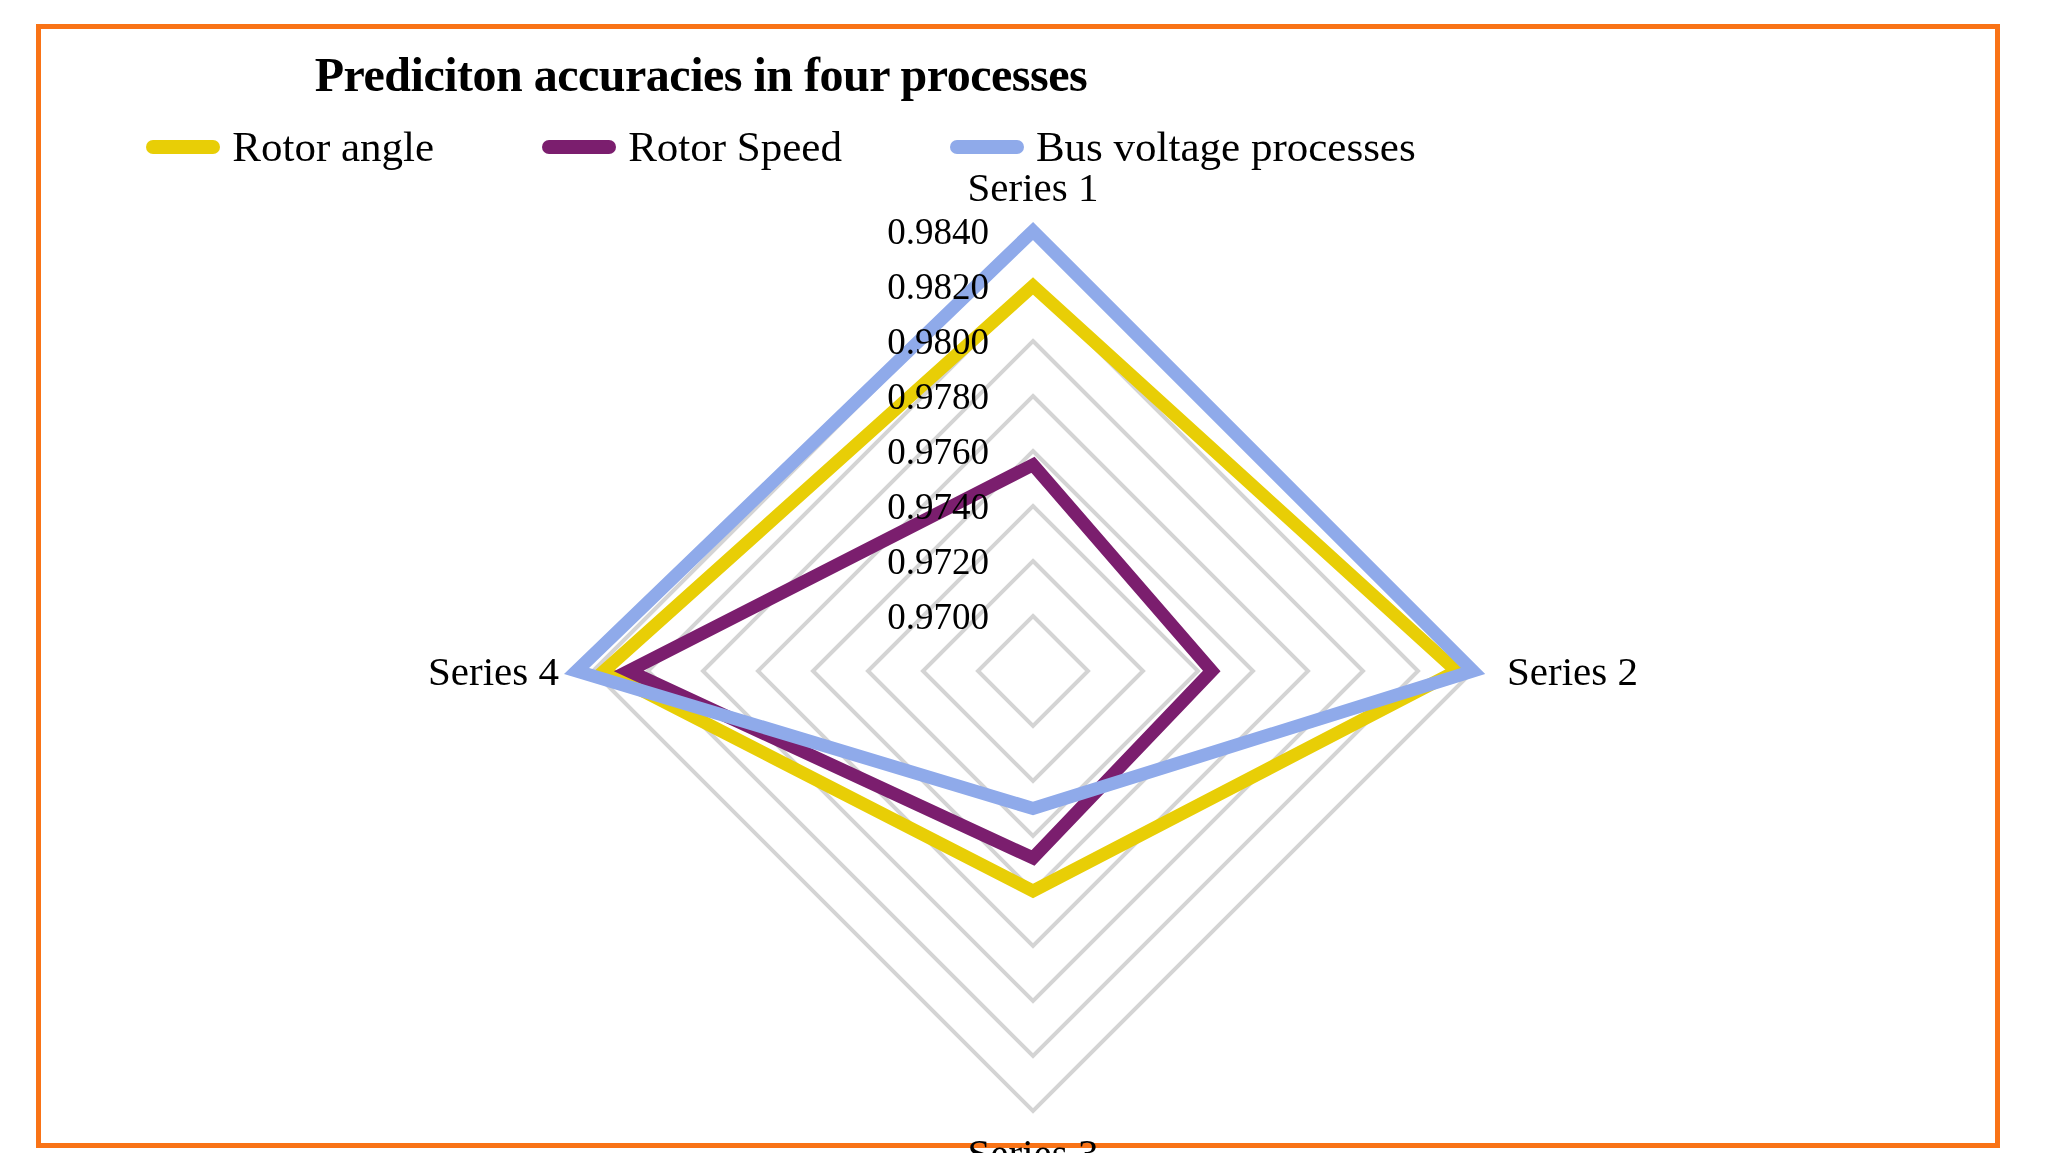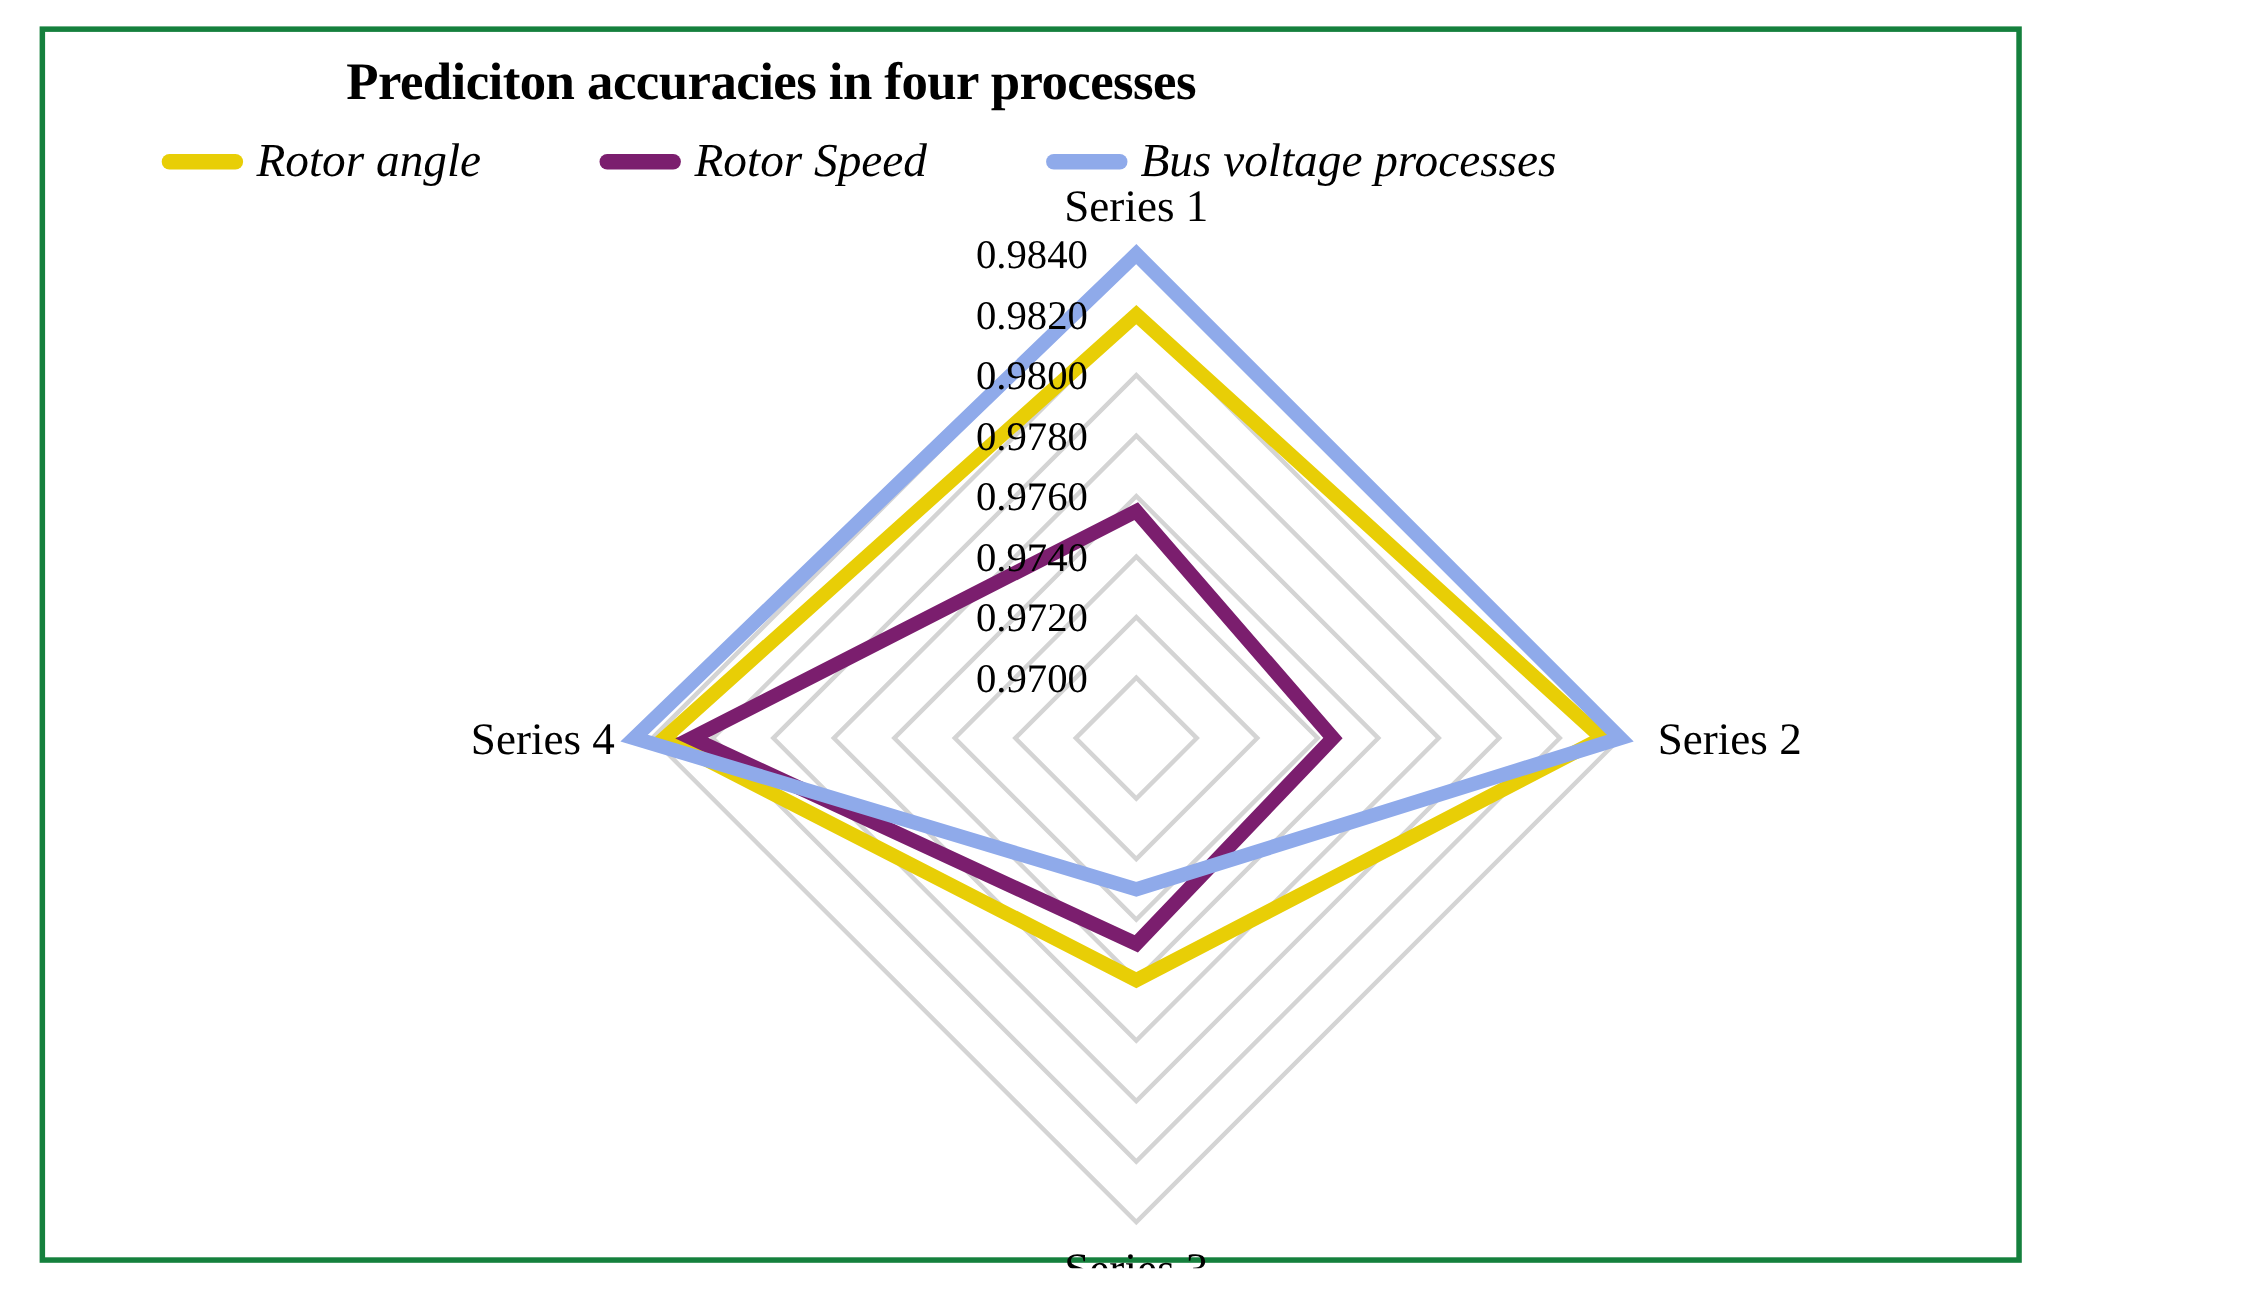--- a/index.html
+++ b/index.html
@@ -10,23 +10,23 @@
   body {
     width: 2049px;
     height: 1176px;
     font-family: "Liberation Serif", "DejaVu Serif", serif;
     overflow: hidden;
   }
   #frame {
     position: absolute;
     left: 36px;
     top: 24px;
-    width: 1802px;
+    width: 1964px;
     height: 1124px;
-    border: 5px solid #15803d;
+    border: 5px solid #f97316;
     box-sizing: border-box;
     background: #ffffff;
   }
   #chart-title {
     position: absolute;
     left: 0;
     top: 18px;
     width: 1320px;
     text-align: center;
     font-size: 48px;
@@ -54,21 +54,20 @@
     width: 74px;
     height: 14px;
     border-radius: 7px;
     flex: 0 0 auto;
   }
   .legend-label {
     font-size: 43px;
     color: #000000;
     white-space: nowrap;
     line-height: 1;
-    font-style: italic;
   }
   #plot-wrap {
     position: absolute;
     left: 0;
     top: 0;
     width: 100%;
     height: 100%;
   }
   svg.radar {
     position: absolute;

